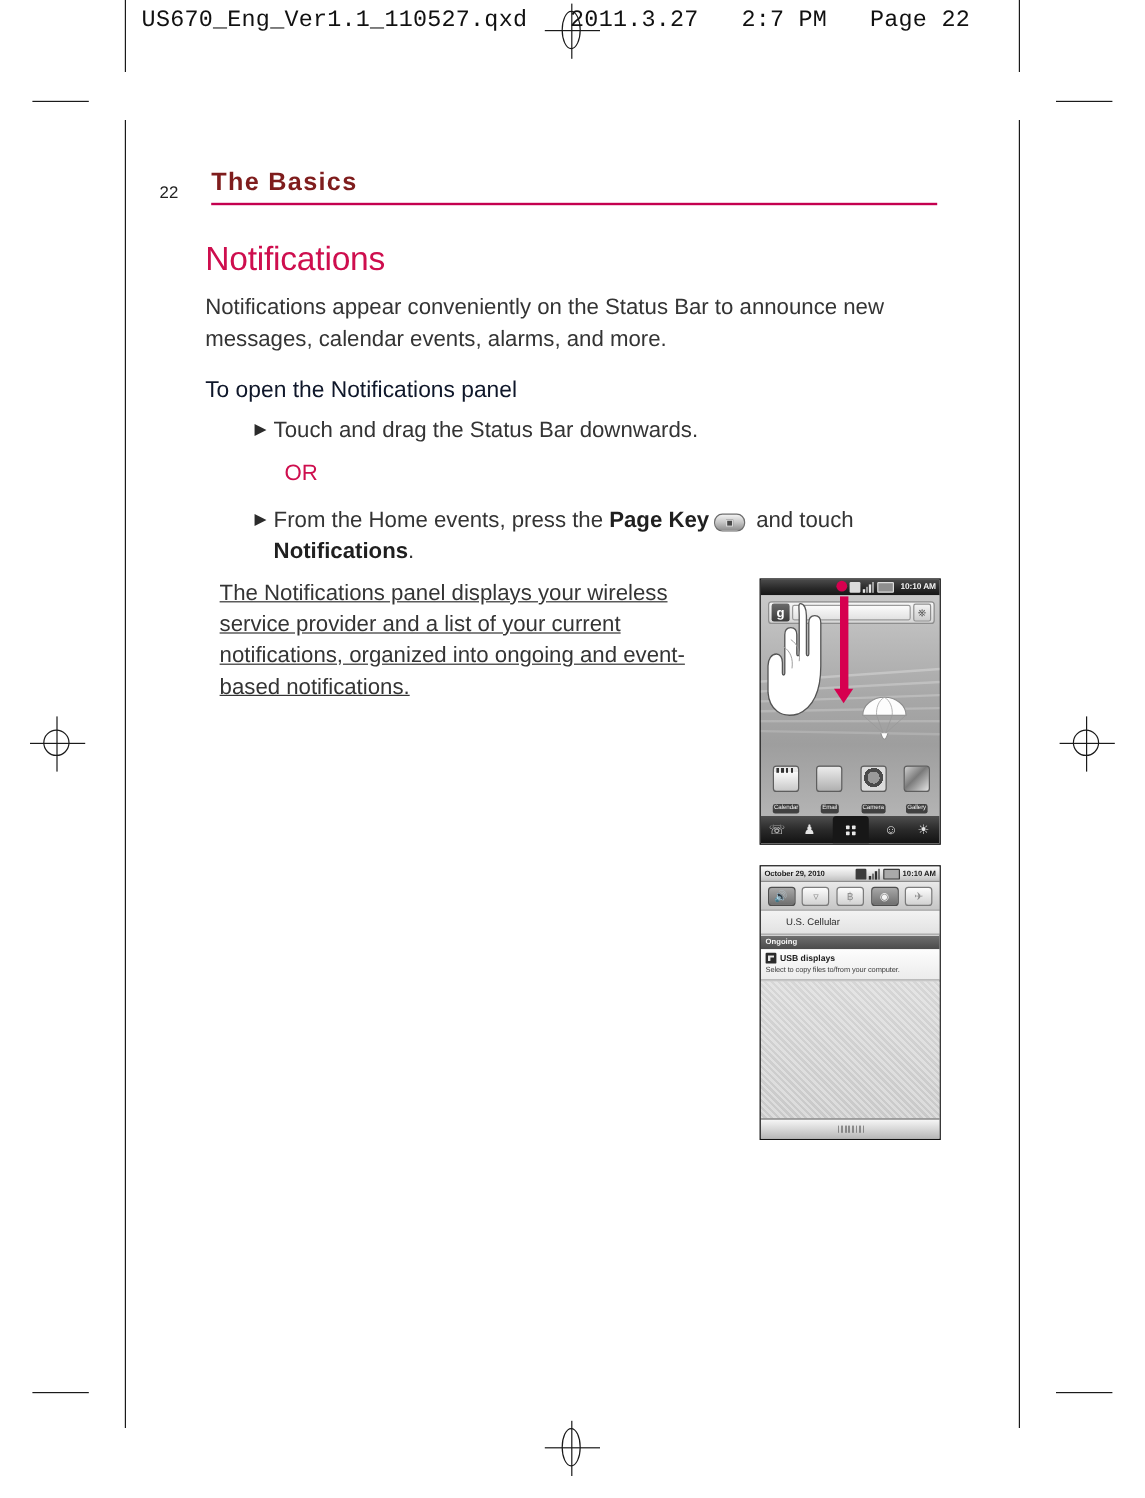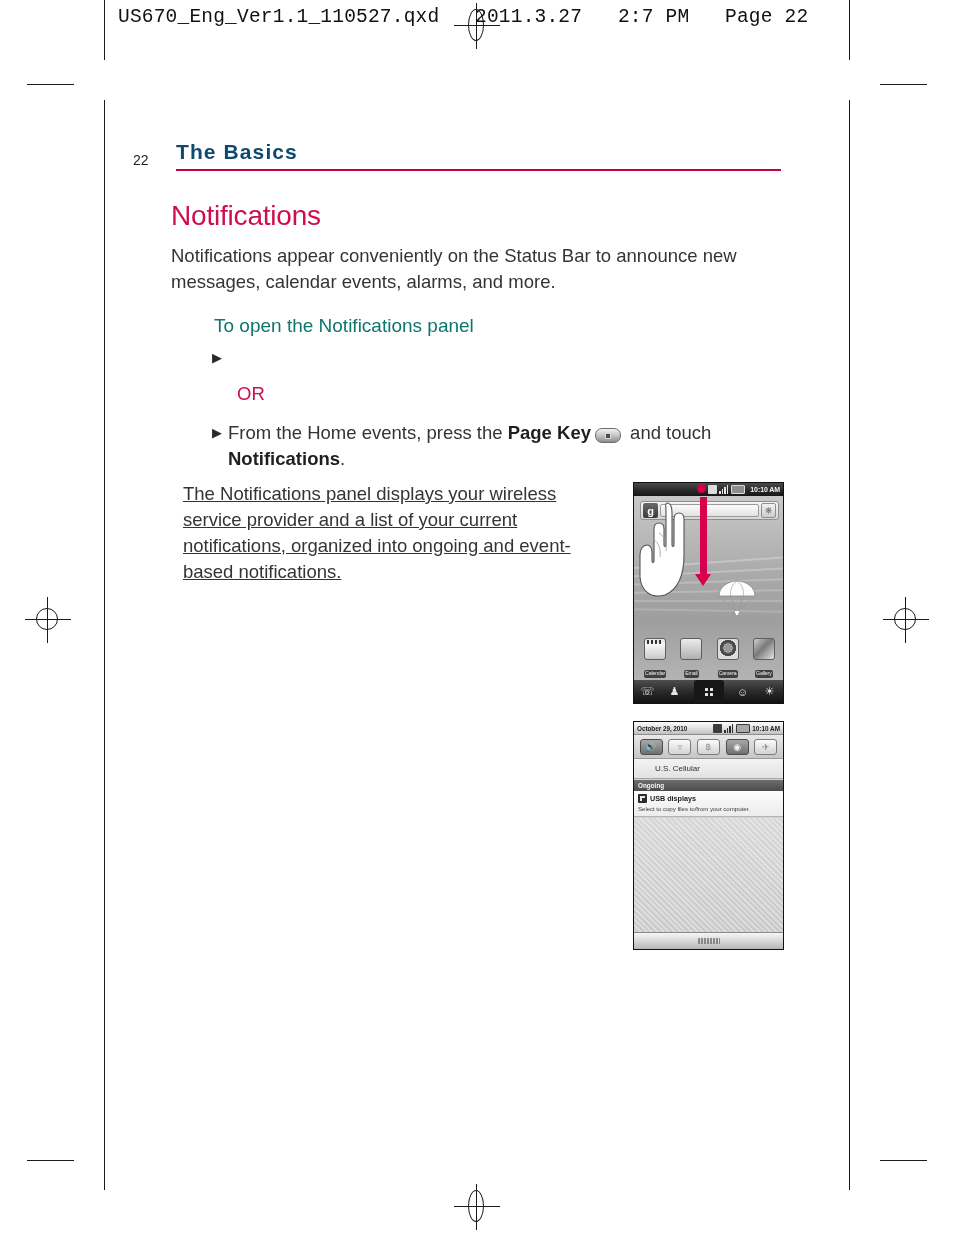--- a/index.html
+++ b/index.html
@@ -80,21 +80,21 @@
     color: #222;
     font-weight: 400;
   }
   .chapter-title {
     position: absolute;
     left: 43px;
     top: 0;
     font-size: 21px;
     font-weight: bold;
     letter-spacing: 1.1px;
-    color: #0c4a6e;
+    color: #7f1d1d;
     text-align: center;
   }
   .head-rule {
     position: absolute;
     left: 43px;
     top: 29px;
     width: 605px;
     height: 1.6px;
     background: #c4004f;
   }
@@ -114,23 +114,22 @@
     line-height: 26px;
     color: #343434;
   }
   .p-intro { left: 171px; top: 243px; width: 620px; }
 
   .sub-head {
     position: absolute;
     left: 171px;
     top: 315px;
     font-size: 19px;
-    color: #0f766e;
+    color: #0f172a;
     font-weight: normal;
-    margin-left: 43px;
   }
 
   .bullet-row {
     position: absolute;
     display: flex;
     align-items: flex-start;
     font-size: 18.5px;
     line-height: 26px;
     color: #343434;
   }
@@ -604,20 +603,21 @@
 </div>
 
 <div class="section-title">Notifications</div>
 
 <div class="body-copy p-intro">Notifications appear conveniently on the Status Bar to announce new messages, calendar events, alarms, and more.</div>
 
 <div class="sub-head">To open the Notifications panel</div>
 
 <div class="bullet-row b1">
   <span class="tri">▶</span>
+  <span>Touch and drag the Status Bar downwards.</span>
 </div>
 
 <div class="or-word">OR</div>
 
 <div class="bullet-row b2">
   <span class="tri">▶</span>
   <span>
     <span>From the Home events, press the </span><span class="strong">Page Key</span><span class="menu-key-icon"></span><span> and touch </span><span class="strong">Notifications</span><span>.</span>
   </span>
 </div>

